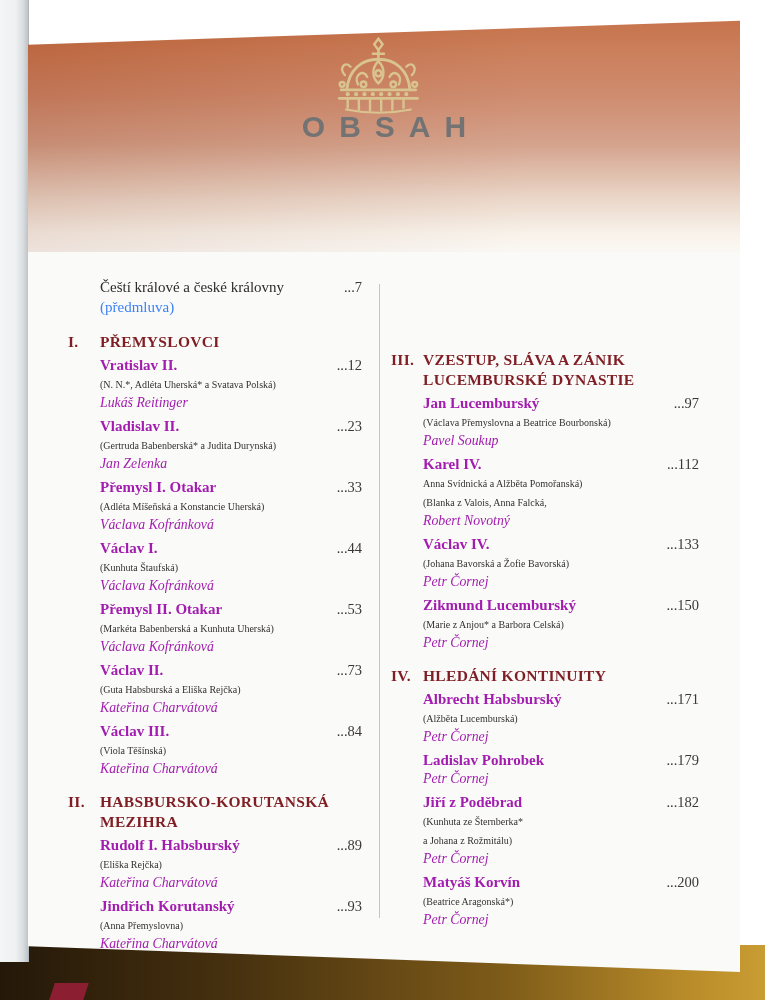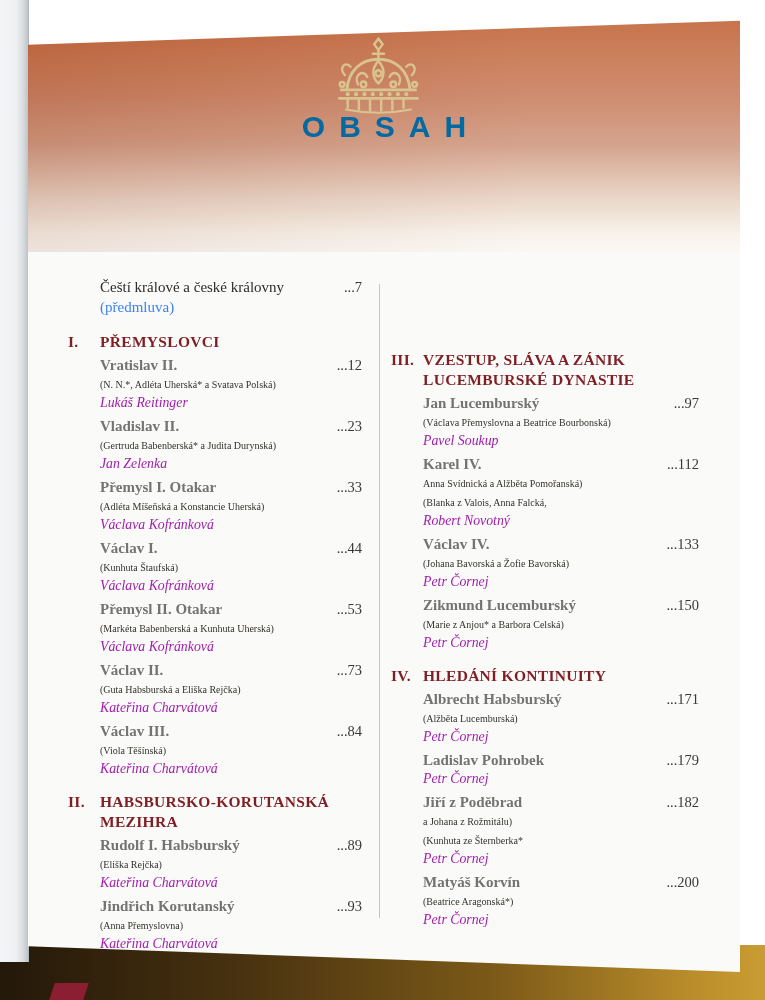--- a/index.html
+++ b/index.html
@@ -31,40 +31,40 @@
 
   .header-band{position:absolute;top:0;left:0;right:0;height:238px;
     background:
       linear-gradient(to right, rgba(140,50,15,0.12), rgba(255,232,214,0.12) 70%),
       linear-gradient(to bottom,#bd6134 0%,#c4714b 16%,#c88062 35%,#cf9a83 55%,#e8d5c8 78%,#f7f3ec 92%,#fafaf8 100%);}
 
   .crown{position:absolute;top:22px;left:50%;transform:translateX(-55%);}
 
   .page-title{position:absolute;top:96px;left:0;width:100%;text-align:center;
     font-family:"Liberation Sans",sans-serif;font-weight:bold;font-size:30px;
-    letter-spacing:14px;padding-left:14px;box-sizing:border-box;color:#0369a1;}
+    letter-spacing:14px;padding-left:14px;box-sizing:border-box;color:#737373;}
 
   
   .toc{position:absolute;left:40px;top:264px;width:632px;display:flex;}
   .col-left{width:294px;}
   .divider{width:1px;background:#c3c5c6;height:634px;margin:6px 11px 0 17px;flex:0 0 1px;}
   .col-right{width:308px;padding-top:56px;}
 
   .intro{padding-left:32px;margin-bottom:14px;}
   .intro .row{display:flex;align-items:center;line-height:19px;font-size:15px;color:#2e2c29;}
   .intro .sub{line-height:21px;font-size:15px;color:#3b82f6;}
 
   .sec-head{display:flex;color:#7f1e24;font-weight:bold;font-size:15.5px;
     letter-spacing:0.3px;line-height:20px;margin:14px 0 4px 0;}
   .sec-num{flex:0 0 32px;}
   .section:first-child .sec-head{margin-top:16px;}
 
   .entry{padding-left:32px;margin-bottom:5px;}
   .entry-row{display:flex;align-items:baseline;line-height:19px;}
-  .entry-title{font-weight:bold;font-size:15px;color:#737373;}
+  .entry-title{font-weight:bold;font-size:15px;color:#a21caf;}
   .entry-page{margin-left:auto;font-size:14.5px;color:#3a3835;padding-left:6px;white-space:nowrap;}
   .entry-detail{font-size:10px;line-height:19px;color:#33312d;}
   .entry-author{font-size:13.8px;line-height:18px;font-style:italic;color:#a21caf;}
 </style>
 </head>
 <body>
 
 <div class="photo">
   <div class="wood"></div>
   <div class="table-bottom"></div>
@@ -274,22 +274,22 @@
                 <span class="entry-title">Ladislav Pohrobek</span>
                 <span class="entry-page">...179</span>
               </div>
               <div class="entry-author">Petr Čornej</div>
             </div>
             <div class="entry">
               <div class="entry-row">
                 <span class="entry-title">Jiří z Poděbrad</span>
                 <span class="entry-page">...182</span>
               </div>
+              <div class="entry-detail">(Kunhuta ze Šternberka*</div>
               <div class="entry-detail">a Johana z Rožmitálu)</div>
-              <div class="entry-detail">(Kunhuta ze Šternberka*</div>
               <div class="entry-author">Petr Čornej</div>
             </div>
             <div class="entry">
               <div class="entry-row">
                 <span class="entry-title">Matyáš Korvín</span>
                 <span class="entry-page">...200</span>
               </div>
               <div class="entry-detail">(Beatrice Aragonská*)</div>
               <div class="entry-author">Petr Čornej</div>
             </div>

